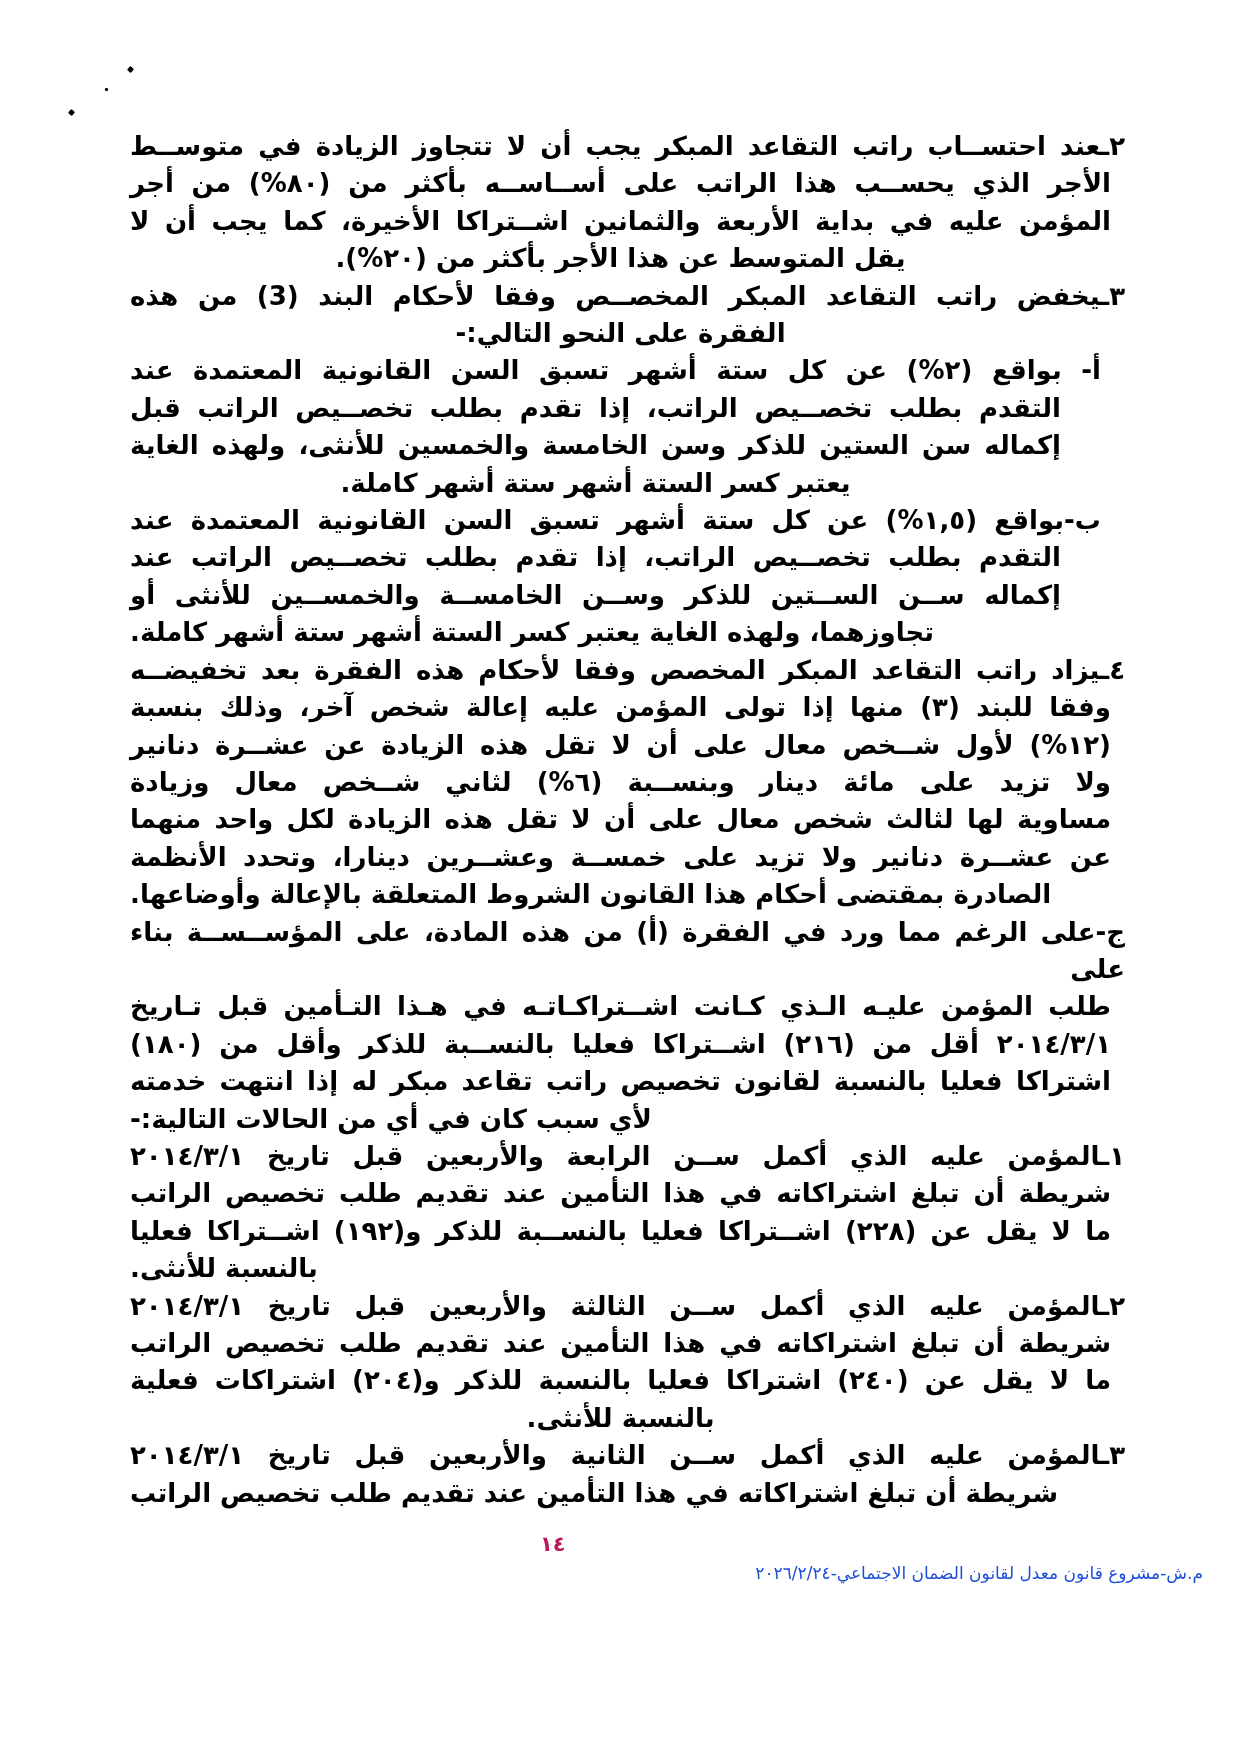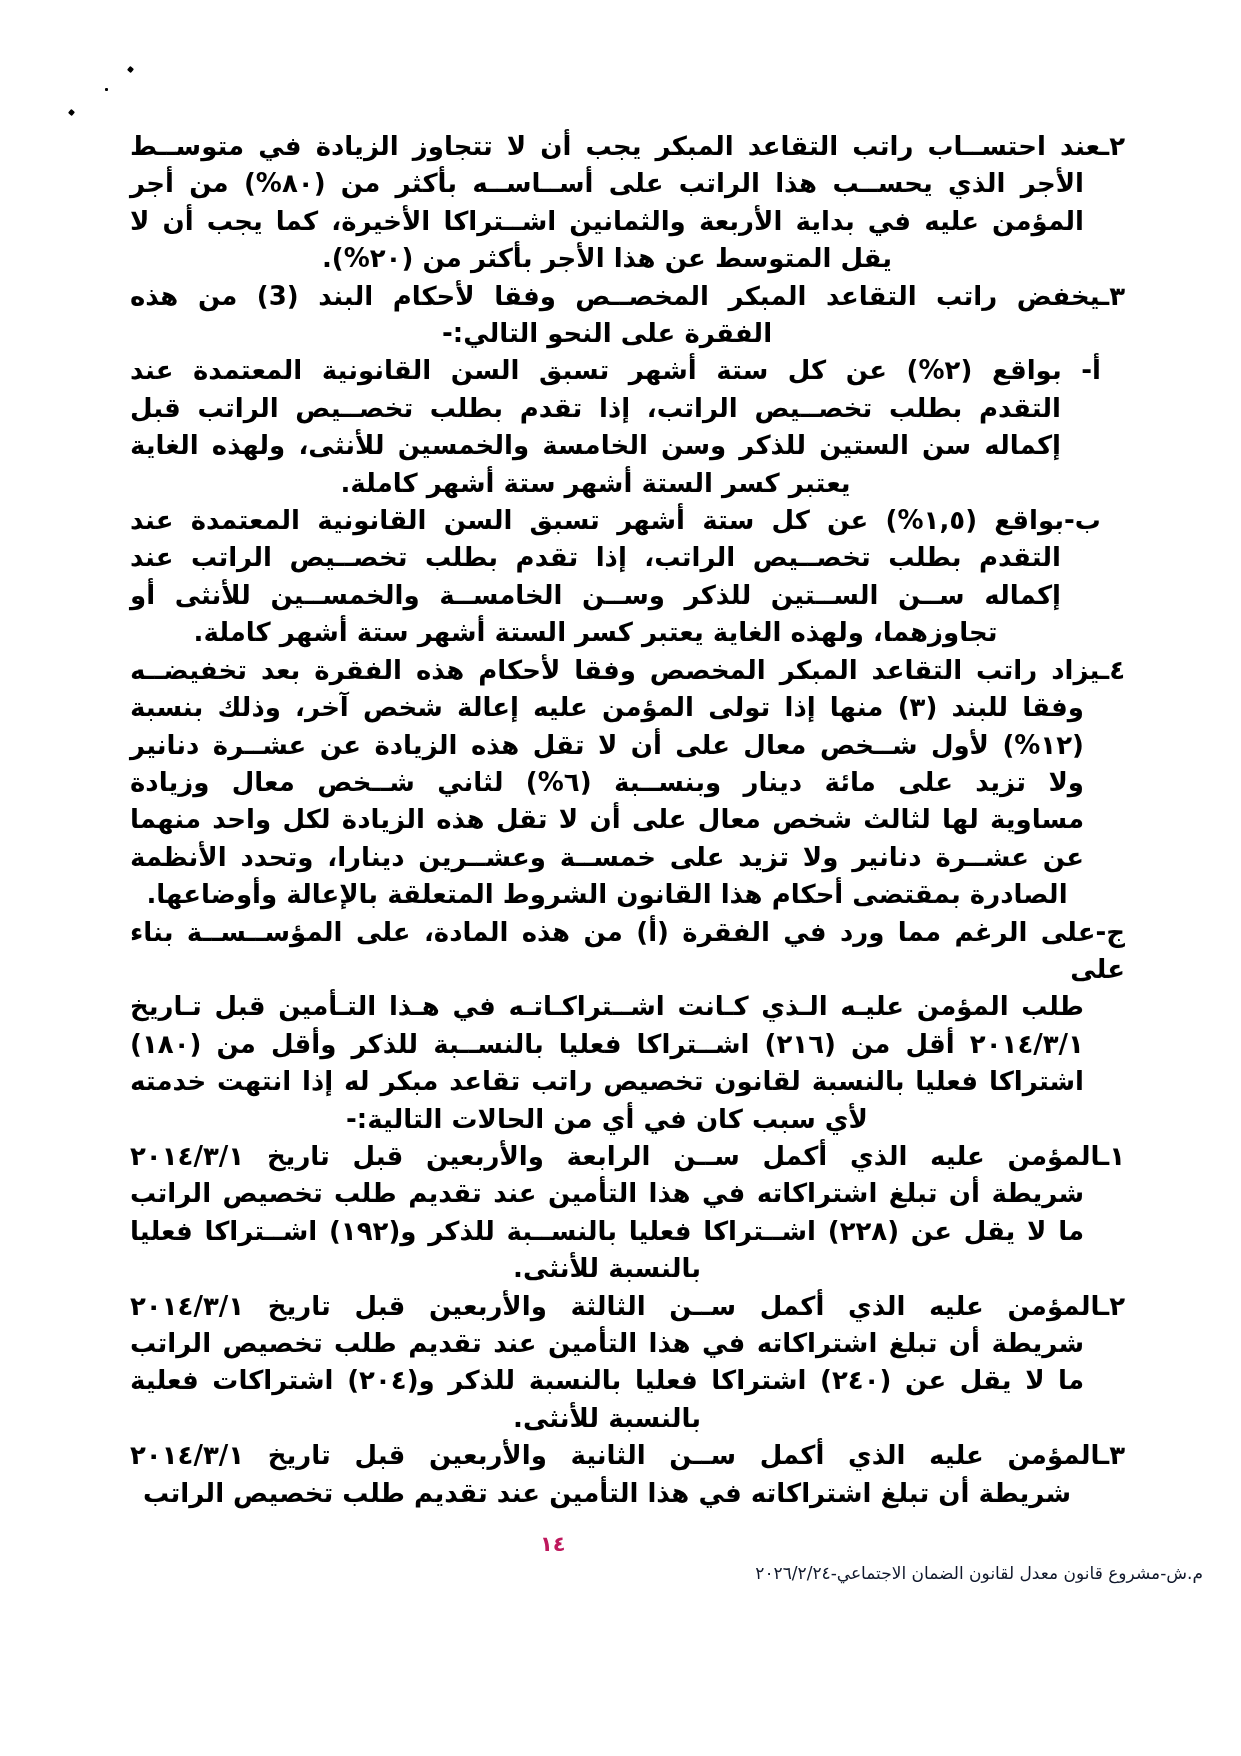--- a/index.html
+++ b/index.html
@@ -22,39 +22,39 @@
     direction:rtl;
     color:#000000;
     font-weight:bold;
     font-size:26px;
   }
   .line{
     line-height:37.4px;
     white-space:normal;
   }
   .indent-item{margin-right:0;}
-  .indent-cont{margin-right:41px;}
+  .indent-cont{margin-right:14px;}
   .indent-sub{margin-right:24px;}
   .indent-subcont{margin-right:64px;}
   .align-justify{text-align:justify;text-align-last:justify;}
   .align-center{text-align:center;}
-  .align-left{text-align:center;}
+  .align-left{text-align:left;}
   .page-number{
     position:absolute;
     top:1532px;left:540px;
     font-size:21px;font-weight:bold;
     color:#be185d;
     direction:rtl;
   }
   .footer-note{
     position:absolute;
     top:1563px;right:38px;
     font-size:17px;
     font-weight:normal;
-    color:#0f172a;
+    color:#1d4ed8;
     direction:rtl;
   }
   .speck{
     position:absolute;
     background:#000;
     border-radius:1px;
   }
   .speck-1{left:128px;top:67px;width:5px;height:5px;transform:rotate(40deg);}
   .speck-2{left:105px;top:88px;width:3px;height:3px;}
   .speck-3{left:69px;top:110px;width:5px;height:5px;transform:rotate(40deg);}

